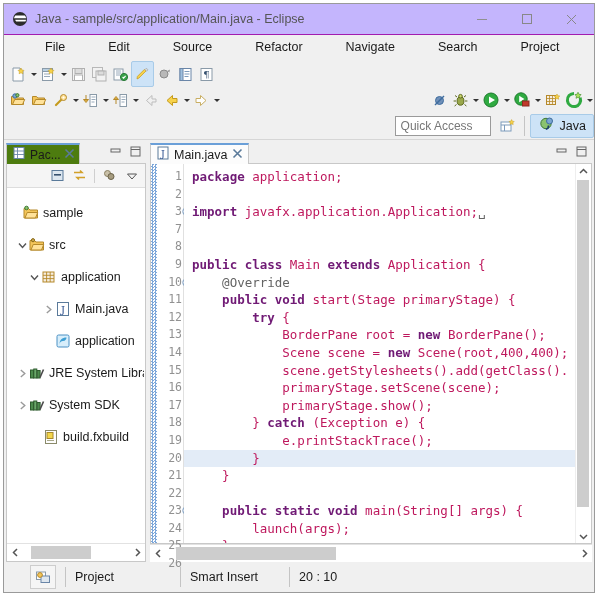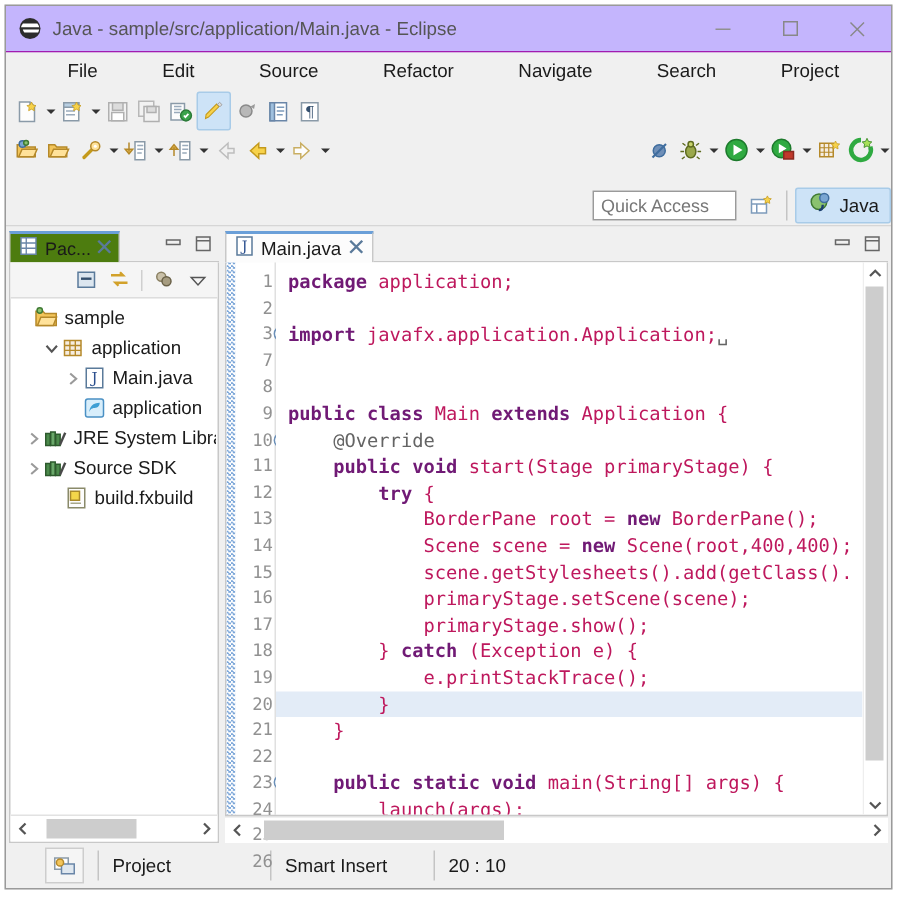--- a/index.html
+++ b/index.html
@@ -59,21 +59,21 @@
   .viewbody{flex:1 1 auto;border:1px solid #c8c8c8;border-top:none;background:#fff;
             display:flex;flex-direction:column;min-height:0;box-sizing:border-box;}
   .viewtoolbar{height:23px;background:#f5f5f5;border-bottom:1px solid #ddd;
                display:flex;align-items:center;justify-content:flex-end;
                padding-right:4px;gap:3px;flex:0 0 auto;}
   .vtbtn{width:19px;height:19px;display:flex;align-items:center;justify-content:center;}
   .vtsep{width:1px;height:14px;background:#cfcfcf;margin:0 2px;}
 
   
   .tree{flex:1 1 auto;overflow:hidden;padding-top:3px;position:relative;}
-  .tnode{display:flex;align-items:center;height:20px;white-space:nowrap;}
+  .tnode{display:flex;align-items:center;height:20px;white-space:nowrap;margin-top:12px;}
   .tarrow{width:14px;height:16px;display:flex;align-items:center;justify-content:center;
           flex:0 0 auto;}
   .ticon{width:16px;height:16px;flex:0 0 auto;margin-right:4px;}
   .tlabel{font-size:12.5px;overflow:hidden;}
 
   .hscroll{height:17px;background:#fff;border-top:1px solid #e2e2e2;
            display:flex;align-items:center;flex:0 0 auto;}
   .hsbtn{width:16px;height:15px;display:flex;align-items:center;justify-content:center;}
   .hstrough{flex:1 1 auto;height:15px;position:relative;}
   .hsthumb{position:absolute;top:1px;height:13px;background:#cdcdcd;}
@@ -395,21 +395,21 @@
           <path d="M13 1.2l1 2.1 2.2.3-1.6 1.5.4 2.2-2-1-2 1 .4-2.2-1.6-1.5 2.2-.3z" fill="#a8e05a" stroke="#3e8c2a" stroke-width=".6"></path>
         </svg>
       </span>
       <span class="caret">
         <svg width="8" height="8" viewBox="0 0 8 8">
             <path d="M1 3l3 3 3-3z" fill="#333"></path>
           </svg>
       </span>
     </div>
 
-    <div class="trow" style="height:26px;margin-top:11px;">
+    <div class="trow" style="height:26px;">
       <span class="tpush"></span>
       <div class="quickaccess">Quick Access</div>
       <span class="perspbtn">
         <svg width="17" height="17" viewBox="0 0 17 17">
           <rect x="2" y="4" width="10" height="9" fill="#fff" stroke="#7d9bbb"></rect>
           <path d="M2 7h10M5.5 7v6" stroke="#7d9bbb" stroke-width="1"></path>
           <path d="M12.6 1.6l.8 1.6 1.8.3-1.3 1.3.3 1.8-1.6-.8-1.6.8.3-1.8-1.3-1.3 1.8-.3z" fill="#f7d24a" stroke="#c49a1c" stroke-width=".5"></path>
         </svg>
       </span>
       <span class="persep"></span>
@@ -493,20 +493,35 @@
             <span class="ticon">
               <svg width="16" height="16" viewBox="0 0 16 16">
                 <path d="M1 13V3.5h4.5L7 5h7.5v8z" fill="#f3c55a" stroke="#b5892a"></path>
                 <path d="M2 13l2.2-5.5h10.5L12.5 13z" fill="#ffe29a" stroke="#b5892a"></path>
                 <circle cx="3.5" cy="3" r="1.8" fill="#8ac26f" stroke="#3f7a33"></circle>
               </svg>
             </span>
             <span class="tlabel">sample</span>
           </div>
 
+          <div class="tnode" style="padding-left:8px;">
+            <span class="tarrow">
+              <svg width="9" height="9" viewBox="0 0 9 9">
+                  <path d="M1 2.5l3.5 4 3.5-4" fill="none" stroke="#555" stroke-width="1.4"></path>
+                </svg>
+            </span>
+            <span class="ticon">
+              <svg width="16" height="16" viewBox="0 0 16 16">
+                <path d="M1 13V3.5h4.5L7 5h7.5v8z" fill="#f3c55a" stroke="#b5892a"></path>
+                <path d="M2 13l2.2-5.5h10.5L12.5 13z" fill="#ffe29a" stroke="#b5892a"></path>
+                <circle cx="4" cy="3.2" r="1.6" fill="#c8a84e" stroke="#8a6a18"></circle>
+              </svg>
+            </span>
+            <span class="tlabel">src</span>
+          </div>
 
           <div class="tnode" style="padding-left:20px;">
             <span class="tarrow">
               <svg width="9" height="9" viewBox="0 0 9 9">
                   <path d="M1 2.5l3.5 4 3.5-4" fill="none" stroke="#555" stroke-width="1.4"></path>
                 </svg>
             </span>
             <span class="ticon">
               <svg width="16" height="16" viewBox="0 0 16 16">
                 <rect x="2" y="3" width="11" height="10" fill="#f6ede0" stroke="#b5892a"></rect>
@@ -566,21 +581,21 @@
                 </svg>
             </span>
             <span class="ticon">
               <svg width="16" height="16" viewBox="0 0 16 16">
                 <rect x="1.5" y="5" width="3" height="8" fill="#4c8a4c" stroke="#2d5a2d"></rect>
                 <rect x="4.8" y="4" width="3" height="9" fill="#6aa86a" stroke="#2d5a2d"></rect>
                 <rect x="8.1" y="5.5" width="3" height="7.5" fill="#4c8a4c" stroke="#2d5a2d"></rect>
                 <path d="M11 12.5l3.5-8" stroke="#4a4a4a" stroke-width="1.6"></path>
               </svg>
             </span>
-            <span class="tlabel">Source SDK</span>
+            <span class="tlabel">System SDK</span>
           </div>
 
           <div class="tnode" style="padding-left:22px;">
             <span class="tarrow"></span>
             <span class="ticon">
               <svg width="16" height="16" viewBox="0 0 16 16">
                 <rect x="2.5" y="1.5" width="11" height="13" fill="#fdfdfd" stroke="#8a8a6a"></rect>
                 <rect x="4" y="3.5" width="6" height="6" fill="#f3d64a" stroke="#a8892a"></rect>
                 <path d="M4 11.5h7" stroke="#a8a88a"></path>
               </svg>

